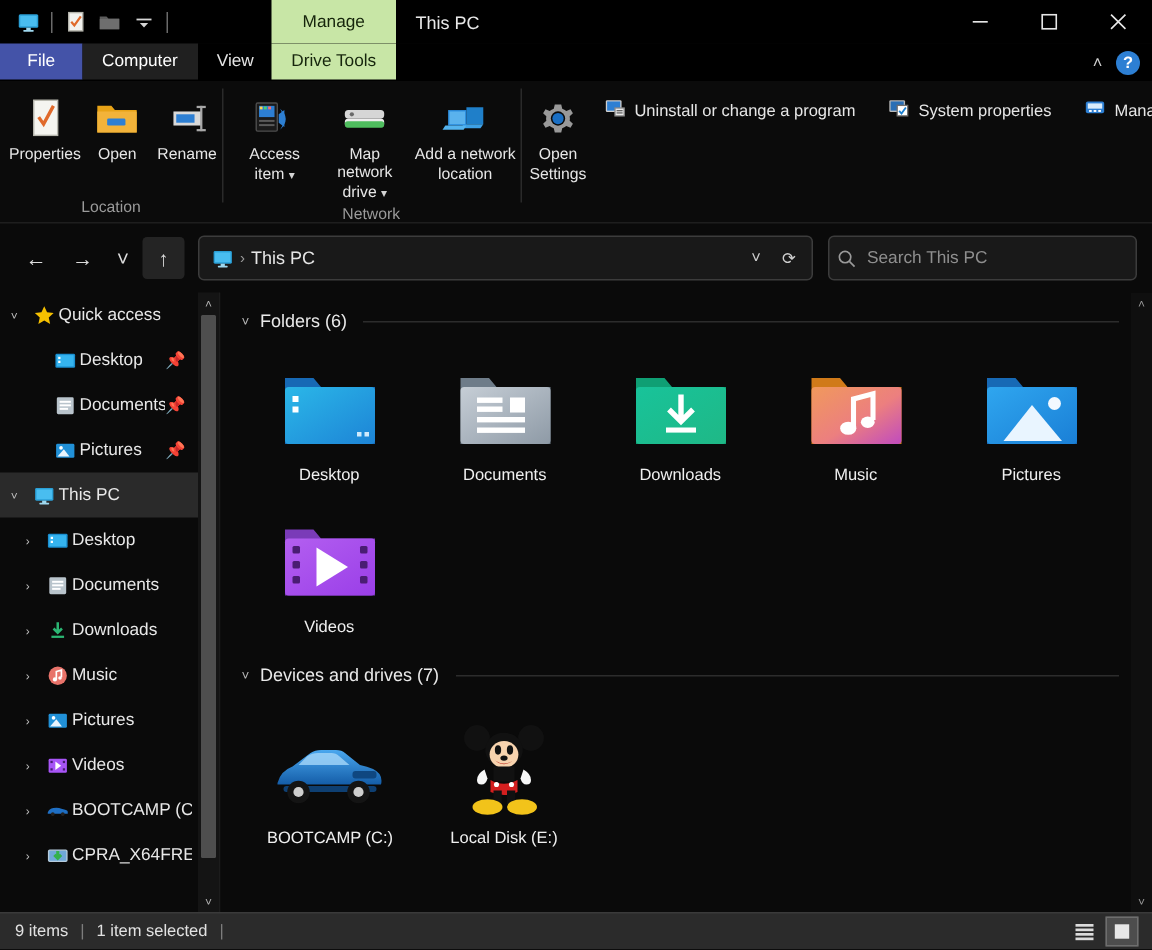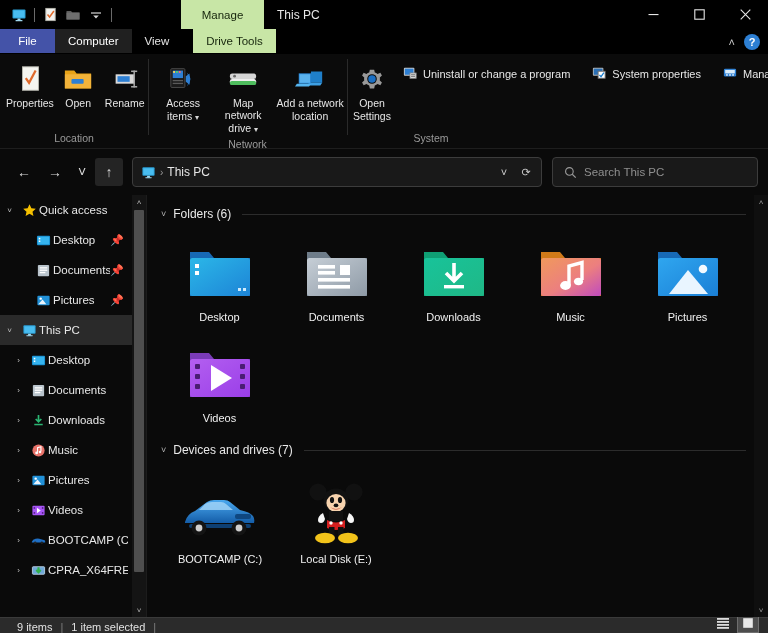--- a/index.html
+++ b/index.html
@@ -59,21 +59,21 @@
   }
   .tab {
     display: flex; align-items: center; justify-content: center;
     font-size: 11.5px; color: #e4e4e4;
     padding: 0 13px; height: 24px;
   }
   .tab.file { background: #4453a8; color: #fff; min-width: 55px; }
   .tab.active { background: #202020; color: #ffffff; }
   .tab.ctx-child {
     background: #c8e6a6; color: #16250c;
-    position: absolute; left: 193px; top: 0;
+    position: absolute; left: 181px; top: 0;
     width: 83px; padding: 0;
   }
   .tab-spacer-dt { width: 83px; }
   .tabstrip-right {
     position: absolute; right: 8px; top: 0; height: 25px;
     display: flex; align-items: center; gap: 9px;
   }
   .help-btn {
     width: 16px; height: 16px; border-radius: 50%;
     background: #2d7fd3; color: #fff; font-size: 11px; font-weight: bold;
@@ -135,21 +135,21 @@
   .addr-path { display: flex; align-items: center; gap: 4px; flex: 1; color: #e6e6e6; font-size: 12px; }
   .addr-chev { color: #9a9a9a; font-size: 10px; }
   .addr-btn {
     width: 22px; height: 26px; display: flex;
     align-items: center; justify-content: center;
     color: #cfcfcf; font-size: 11px;
   }
   .searchbox {
     width: 206px; height: 30px; margin-left: 7px;
     background: #191919; border: 1px solid #3c3c3c; border-radius: 4px;
-    display: flex; align-items: center; gap: 7px; padding: 0 11px;
+    display: flex; align-items: center; gap: 7px; padding: 0 5px;
     color: #8f8f8f; font-size: 11.5px;
   }
 
   
   .body { flex: 1; display: flex; min-height: 0; position: relative; }
 
   
   .sidebar {
     width: 147px; background: #0a0a0a;
     position: relative; flex: none;
@@ -222,24 +222,24 @@
     background: #0f0f0f;
   }
   .cs-arrow {
     position: absolute; left: 0; width: 14px; height: 14px;
     display: flex; align-items: center; justify-content: center;
     color: #9a9a9a; font-size: 8px;
   }
 
   
   .statusbar {
-    height: 16px; background: #2b2b2b;
+    height: 25px; background: #2b2b2b;
     border-top: 1px solid #3a3a3a;
-    display: flex; align-items: flex-end;
-    padding: 0 4px 0 17px; flex: none;
+    display: flex; align-items: center;
+    padding: 0 4px 0 10px; flex: none;
     color: #e2e2e2; font-size: 11px;
   }
   .st-sep { color: #7d7d7d; padding: 0 8px; }
   .st-views { margin-left: auto; display: flex; gap: 3px; padding-right: 5px; }
   .st-view {
     width: 22px; height: 20px; display: flex;
     align-items: center; justify-content: center;
   }
   .st-view.active { background: #4d4d4d; border: 1px solid #6e6e6e; }
 </style>
@@ -364,21 +364,21 @@
               <rect x="5.5" y="7.5" width="2" height="2" fill="#ffd24d"></rect>
               <rect x="8.5" y="7.5" width="2" height="2" fill="#4fd16a"></rect>
               <rect x="11.5" y="7.5" width="2" height="2" fill="#ff6b6b"></rect>
               <rect x="5" y="17" width="11" height="1.4" fill="#5a5a5a"></rect>
               <rect x="5" y="20" width="11" height="1.4" fill="#5a5a5a"></rect>
               <path d="M20 9 q8 7 0 15 q5 -7 0 -15 Z" fill="#2d7fd3"></path>
               <path d="M19 13 l4 -3 v12 l-4 -3 z" fill="#2d7fd3"></path>
             </svg>
           </div>
           <div class="rlab">Access</div>
-          <div class="rlab"><span>items</span> <span class="caret-d">▾</span></div>
+          <div class="rlab"><span>item</span> <span class="caret-d">▾</span></div>
         </div>
         <div class="rbtn">
           <div class="ricon">
             <svg width="32" height="30" viewBox="0 0 34 32">
               <rect x="3" y="10" width="28" height="6" rx="2.5" fill="#d6d6d6"></rect>
               <rect x="3" y="16" width="28" height="6" rx="2.5" fill="#efefef"></rect>
               <rect x="3" y="18" width="28" height="4.5" rx="2" fill="#4fbd5e"></rect>
               <circle cx="8" cy="13" r="1.5" fill="#6a6a6a"></circle>
             </svg>
           </div>
@@ -446,21 +446,20 @@
                 <rect x="2.5" y="4.5" width="11" height="4" fill="#d9ecfb"></rect>
                 <rect x="3.5" y="9.5" width="2" height="1.5" fill="#ffffff"></rect>
                 <rect x="7" y="9.5" width="2" height="1.5" fill="#ffffff"></rect>
                 <rect x="10.5" y="9.5" width="2" height="1.5" fill="#ffffff"></rect>
               </svg>
             </span>
             <span>Manage</span>
           </div>
         </div>
       </div>
-      <div class="rgroup-label" style="width:168px;">System</div>
     </div>
   </div>
 
   <div class="navbar">
     <div class="navbtn">←</div>
     <div class="navbtn">→</div>
     <div class="navbtn small">˅</div>
     <div class="navbtn up">↑</div>
 
     <div class="addrbar">

